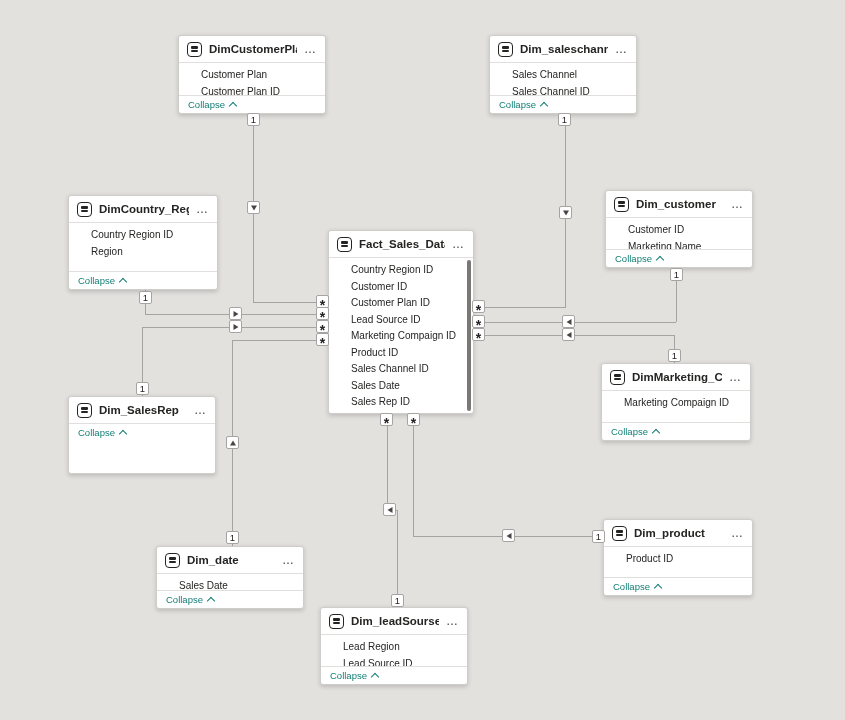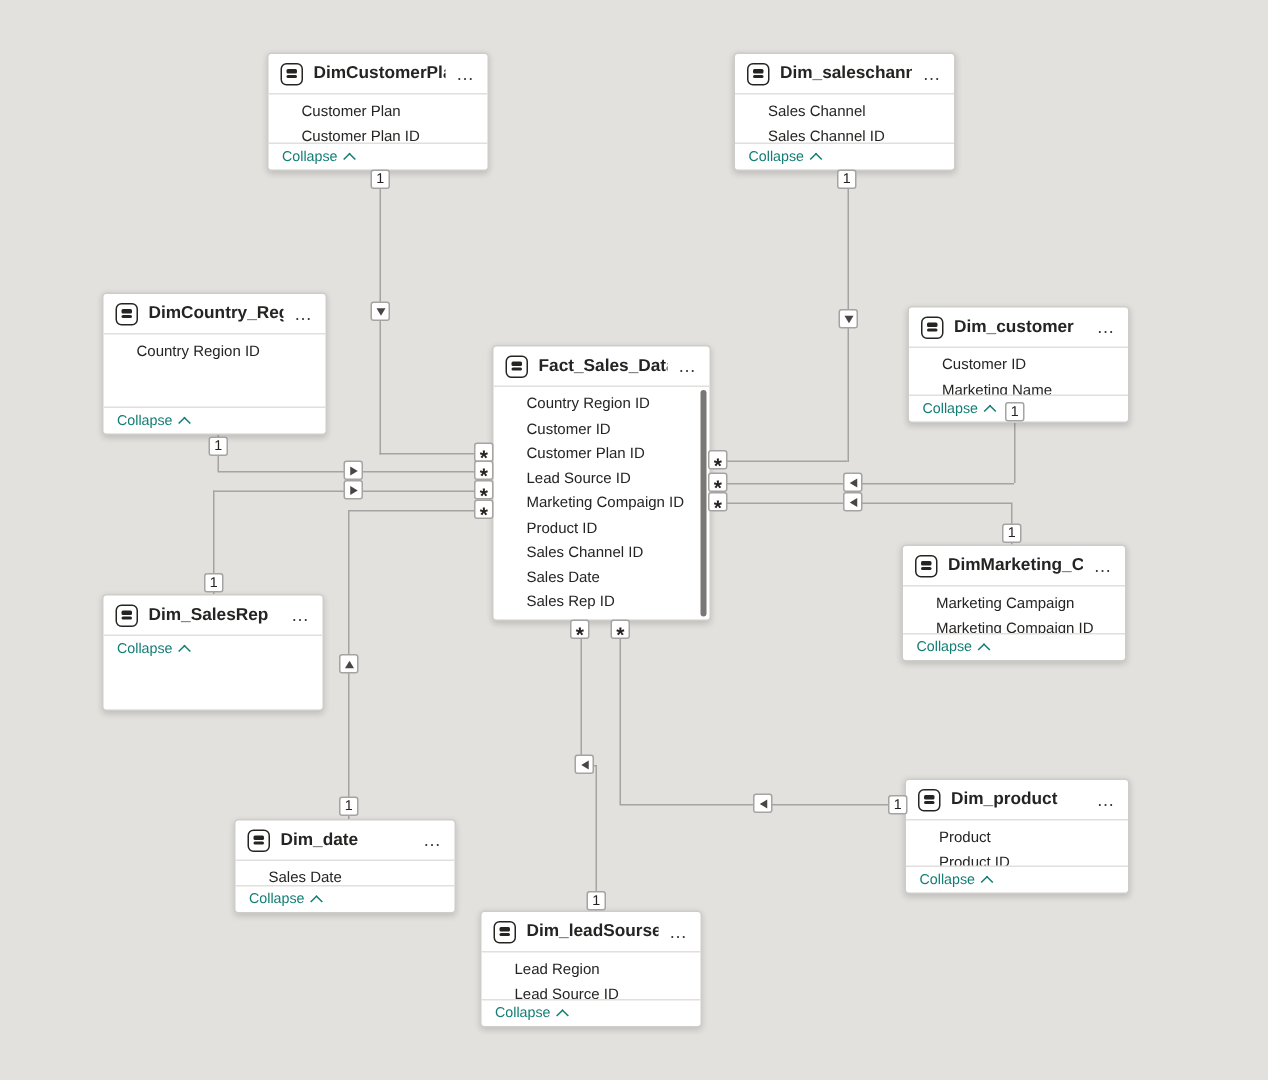--- a/index.html
+++ b/index.html
@@ -115,20 +115,21 @@
     <div class="card-header">
       <span class="tbl-icon">
           <i></i>
           <i></i>
         </span>
       <span class="card-title">DimCountry_Region</span>
       <span class="more">…</span>
     </div>
     <div class="fields">
       <div class="field">Country Region ID</div>
+      <div class="field">Region</div>
     </div>
     <div class="card-footer">
       <span>Collapse</span>
       <span class="chev up"></span>
     </div>
   </div>
 
   <div class="card" style="left:328px;top:230px;width:146px;height:184px">
     <div class="card-header">
       <span class="tbl-icon">
@@ -145,21 +146,21 @@
       <div class="field">Lead Source ID</div>
       <div class="field">Marketing Compaign ID</div>
       <div class="field">Product ID</div>
       <div class="field">Sales Channel ID</div>
       <div class="field">Sales Date</div>
       <div class="field">Sales Rep ID</div>
       <div class="scrollbar"></div>
     </div>
   </div>
 
-  <div class="card" style="left:605px;top:204px;width:148px;height:78px">
+  <div class="card" style="left:605px;top:190px;width:148px;height:78px">
     <div class="card-header">
       <span class="tbl-icon">
           <i></i>
           <i></i>
         </span>
       <span class="card-title">Dim_customer</span>
       <span class="more">…</span>
     </div>
     <div class="fields">
       <div class="field">Customer ID</div>
@@ -174,21 +175,20 @@
   <div class="card" style="left:601px;top:363px;width:150px;height:78px">
     <div class="card-header">
       <span class="tbl-icon">
           <i></i>
           <i></i>
         </span>
       <span class="card-title">DimMarketing_Com</span>
       <span class="more">…</span>
     </div>
     <div class="fields">
-      <div class="field">Marketing Campaign</div>
       <div class="field">Marketing Compaign ID</div>
     </div>
     <div class="card-footer">
       <span>Collapse</span>
       <span class="chev up"></span>
     </div>
   </div>
 
   <div class="card" style="left:68px;top:396px;width:148px;height:78px">
     <div class="card-header">
@@ -208,21 +208,20 @@
   <div class="card" style="left:603px;top:519px;width:150px;height:77px">
     <div class="card-header">
       <span class="tbl-icon">
           <i></i>
           <i></i>
         </span>
       <span class="card-title">Dim_product</span>
       <span class="more">…</span>
     </div>
     <div class="fields">
-      <div class="field">Product</div>
       <div class="field">Product ID</div>
     </div>
     <div class="card-footer">
       <span>Collapse</span>
       <span class="chev up"></span>
     </div>
   </div>
 
   <div class="card" style="left:156px;top:546px;width:148px;height:63px">
     <div class="card-header">

